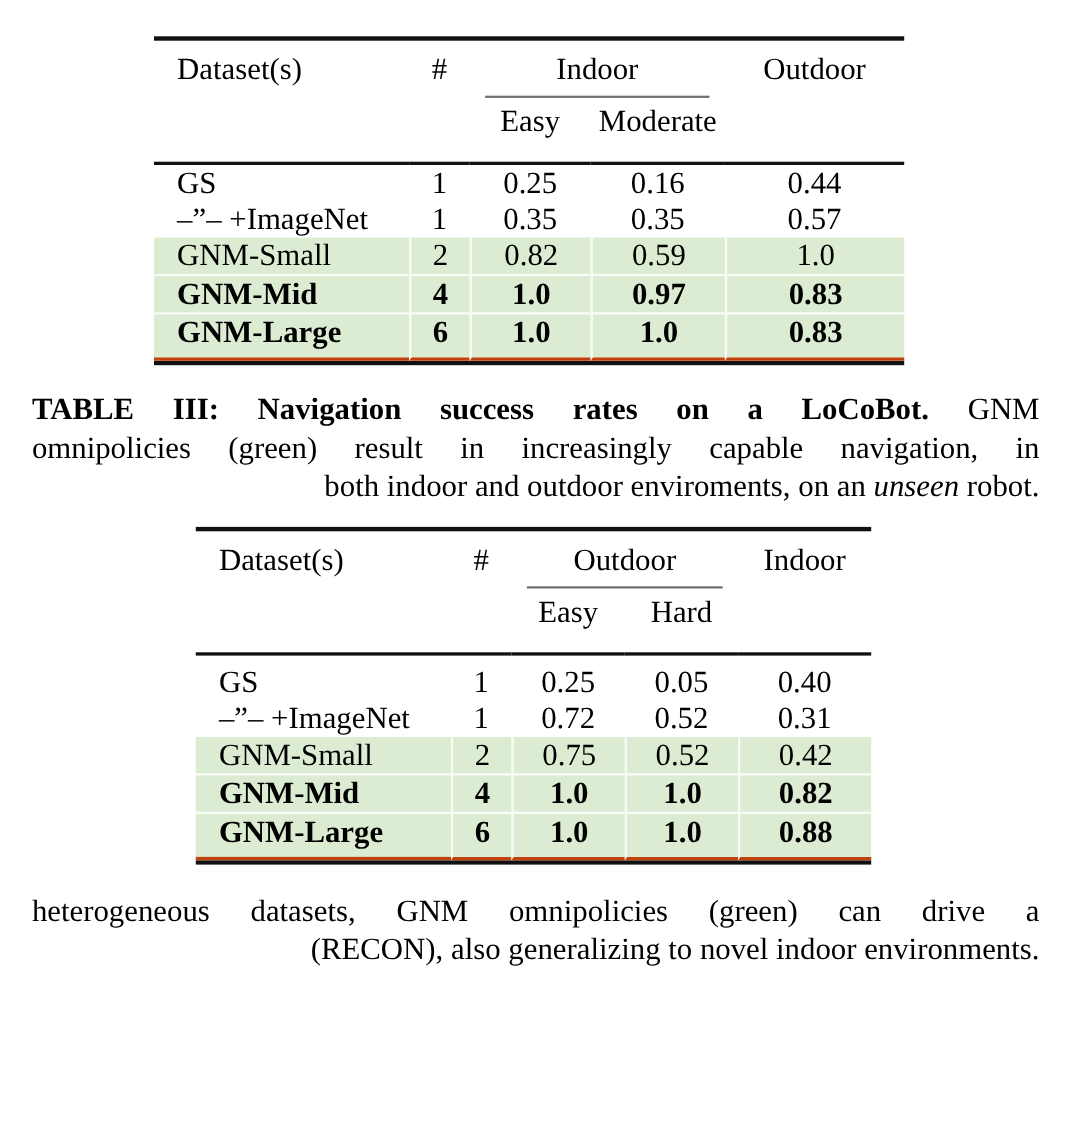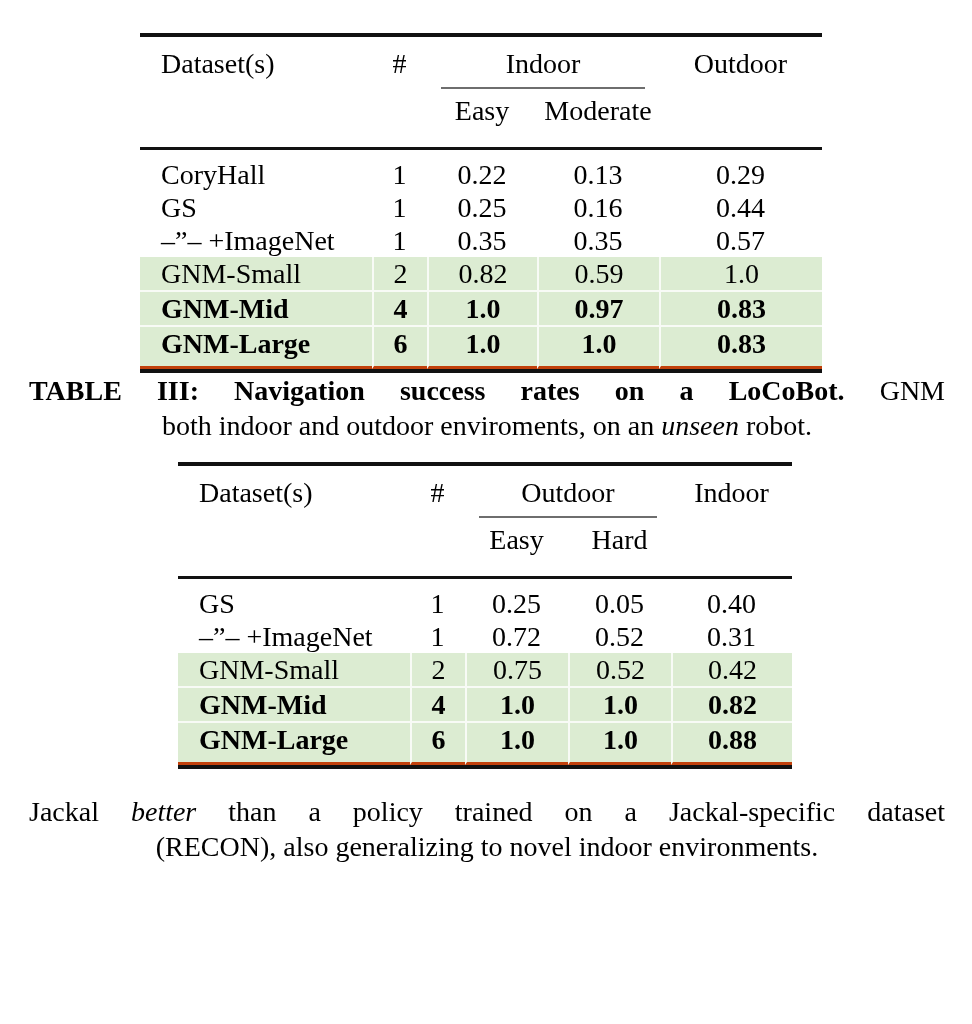--- a/index.html
+++ b/index.html
@@ -37,24 +37,24 @@
   
   .paper-tbl tr.g td { background:var(--hl); }
   .paper-tbl tr.gsep td { border-top:2px solid var(--wsep);font-weight:bold; }
   .paper-tbl tr.g td + td { border-left:2px solid var(--wsep); }
   .paper-tbl tr.glast td { padding-bottom:6px; border-bottom:3px solid #c2410c; }
 
   .b { font-weight:bold; }
 
   
   .caption { width:916px; margin-left:29px; font-size:28px; line-height:35px; }
-  #caption-iii { }
+  #caption-iii { margin-top:23px; }
   #caption-iv  { margin-top:25px; }
   .caption .jl { text-align:justify; text-align-last:justify; }
-  .caption .ll { text-align:center; }
+  .caption .ll { text-align:right; }
   .caption .bold { font-weight:bold; }
   .caption .it { font-style:italic; }
 </style>
 </head>
 <body>
 
 <table class="paper-tbl" id="table-iii">
   <colgroup>
       <col style="width:232px">
       <col style="width:55px">
@@ -71,27 +71,20 @@
         <div class="cmid"></div>
       </td>
       <td>Outdoor</td>
     </tr>
     <tr class="h2">
       <td></td>
       <td></td>
       <td>Easy</td>
       <td>Moderate</td>
       <td></td>
-    </tr>
-    <tr class="first">
-      <td class="ds">CoryHall</td>
-      <td>1</td>
-      <td>0.22</td>
-      <td>0.13</td>
-      <td>0.29</td>
     </tr>
     <tr>
       <td class="ds">GS</td>
       <td>1</td>
       <td>0.25</td>
       <td>0.16</td>
       <td>0.44</td>
     </tr>
     <tr>
       <td class="ds">–”– +ImageNet</td>
@@ -119,20 +112,21 @@
       <td>6</td>
       <td class="b">1.0</td>
       <td class="b">1.0</td>
       <td>0.83</td>
     </tr>
   </tbody>
 </table>
 
 <div class="caption" id="caption-iii">
   <div class="jl"><span class="bold">TABLE III: Navigation success rates on a LoCoBot.</span> <span>GNM</span></div>
+  <div class="jl"><span>omnipolicies (green) result in increasingly capable navigation, in</span></div>
   <div class="ll"><span>both indoor and outdoor enviroments, on an</span> <span class="it">unseen</span> <span>robot.</span></div>
 </div>
 
 <table class="paper-tbl" id="table-iv">
   <colgroup>
       <col style="width:232px">
       <col style="width:55px">
       <col style="width:103px">
       <col style="width:103px">
       <col style="width:121px">
@@ -186,15 +180,15 @@
       <td class="ds">GNM-Large</td>
       <td>6</td>
       <td class="b">1.0</td>
       <td class="b">1.0</td>
       <td class="b">0.88</td>
     </tr>
   </tbody>
 </table>
 
 <div class="caption" id="caption-iv">
-  <div class="jl"><span>Jackal</span> <span class="it">better</span> <span>than a policy trained on a Jackal-specific dataset</span></div>
+  <div class="jl"><span>heterogeneous datasets, GNM omnipolicies (green) can drive a</span></div>
   <div class="ll"><span>(RECON), also generalizing to novel indoor environments.</span></div>
 </div>
 
 </body></html>

